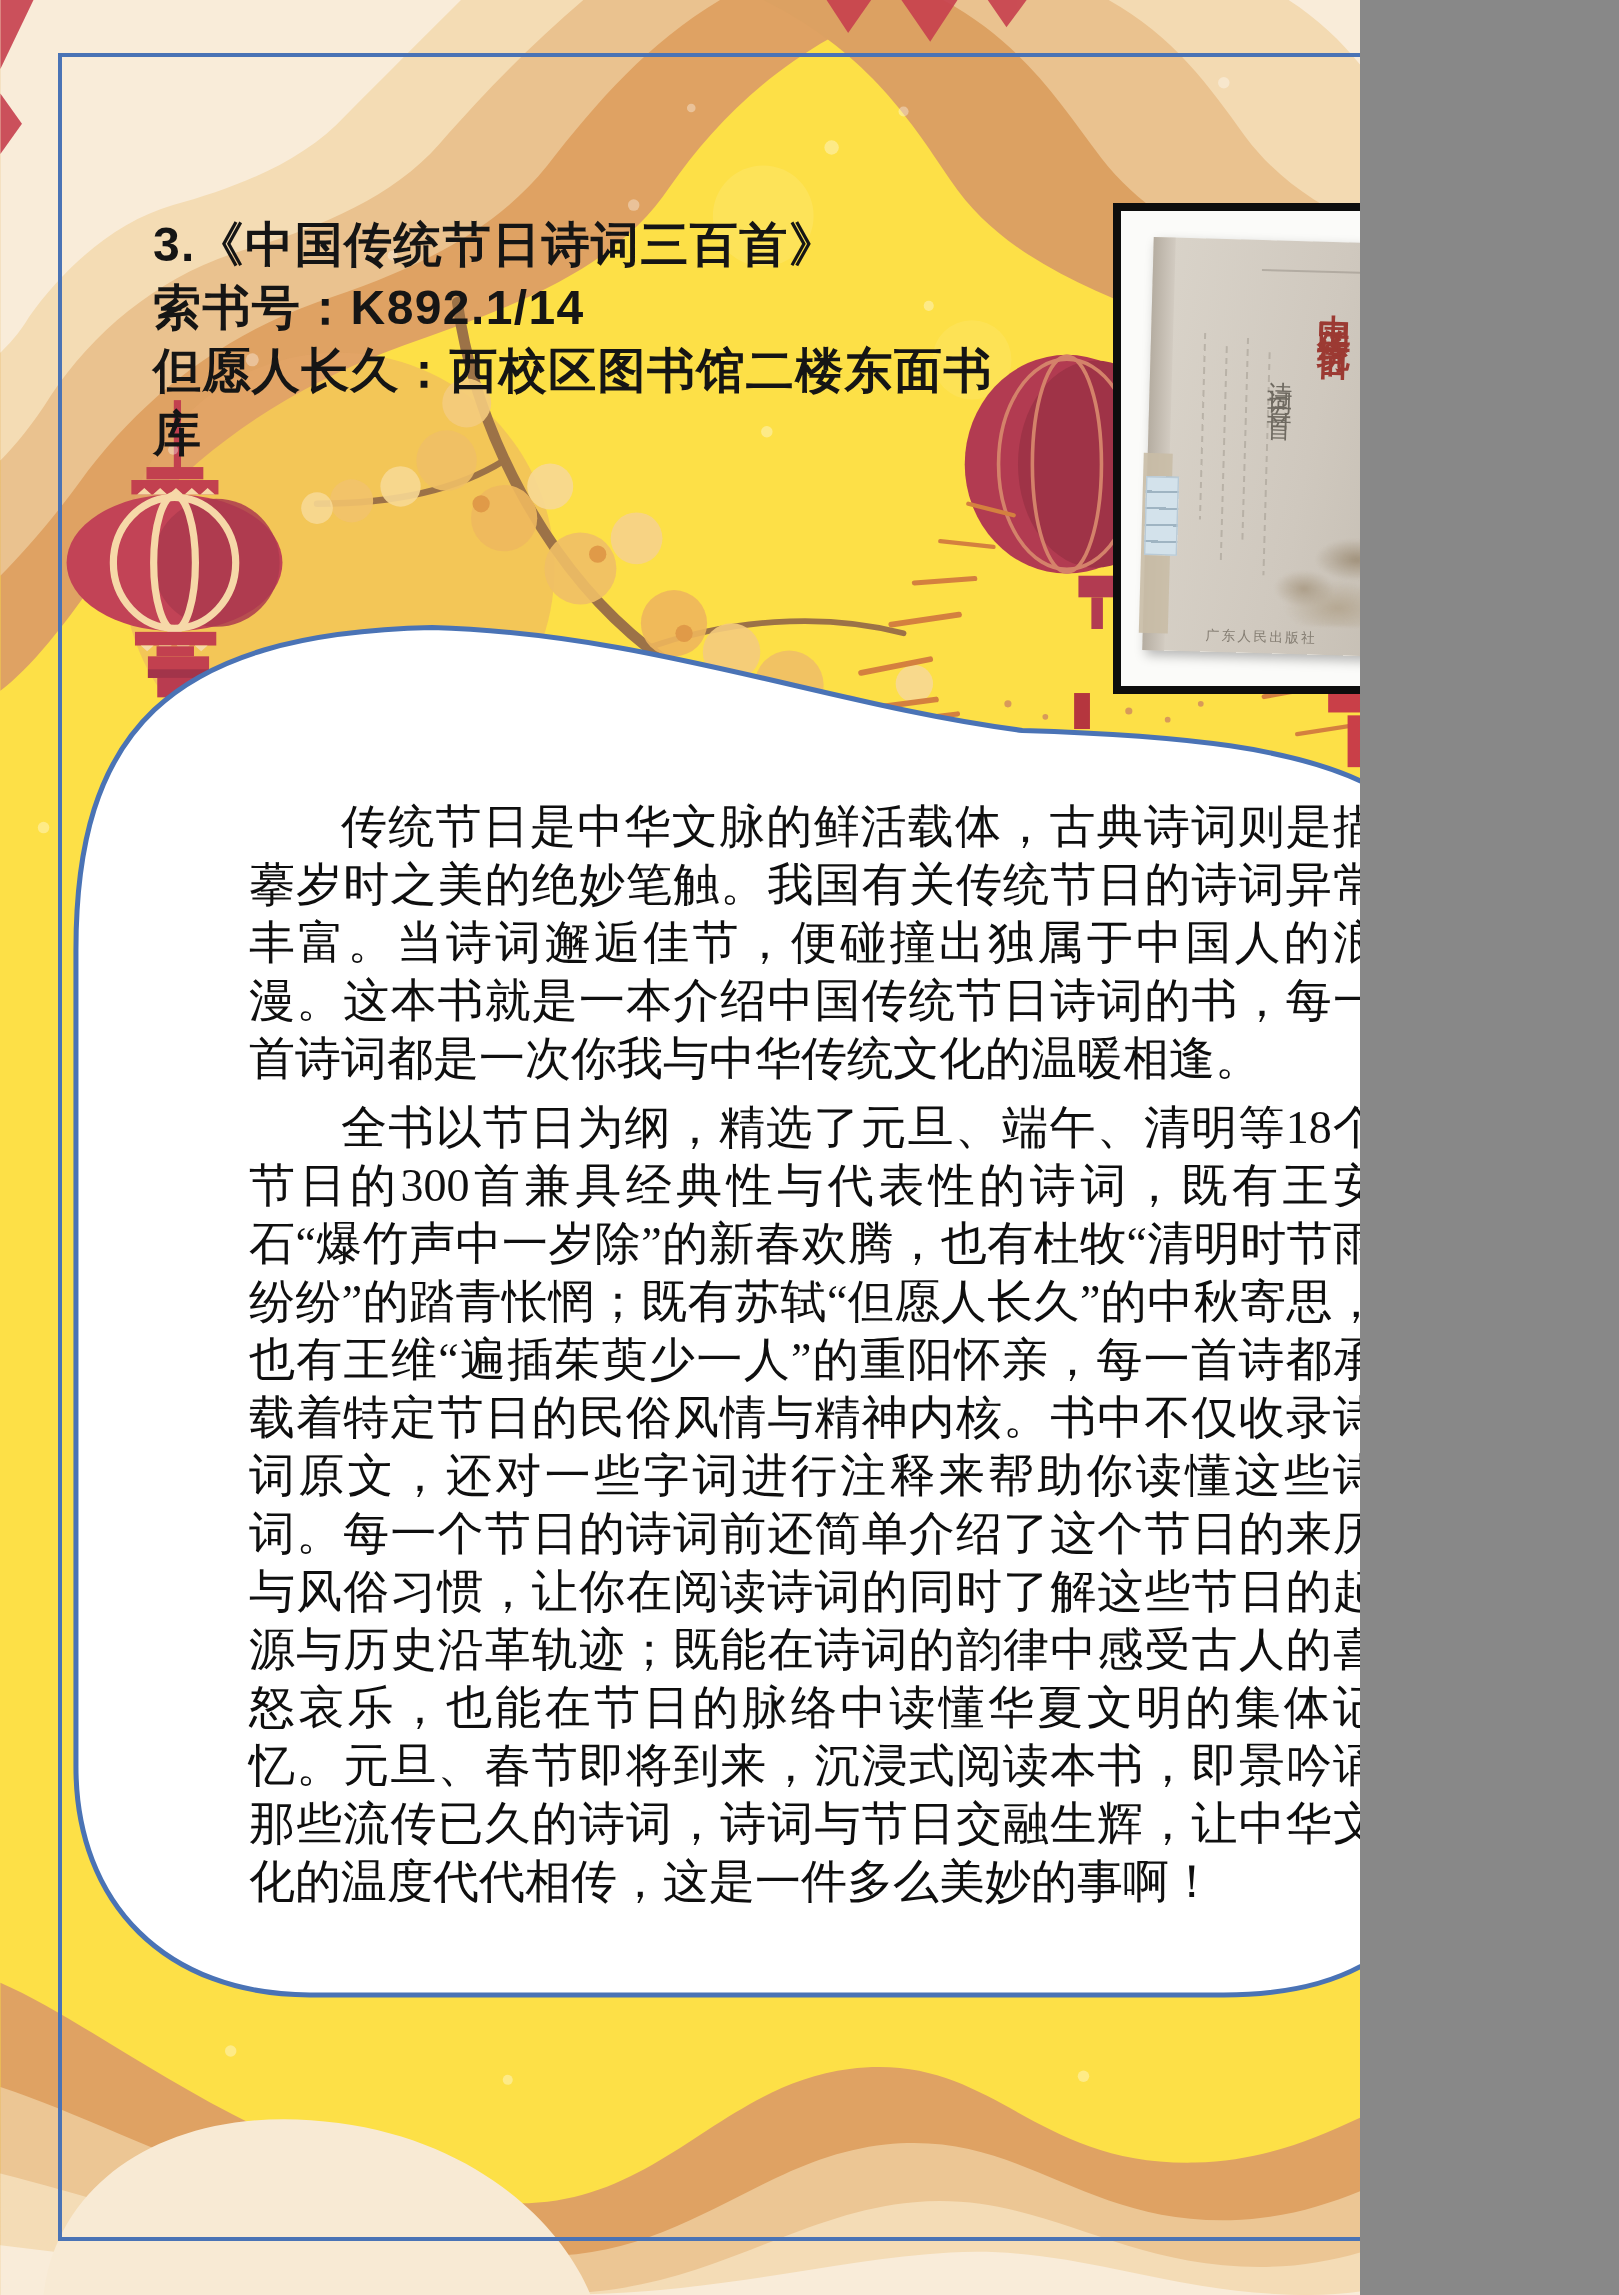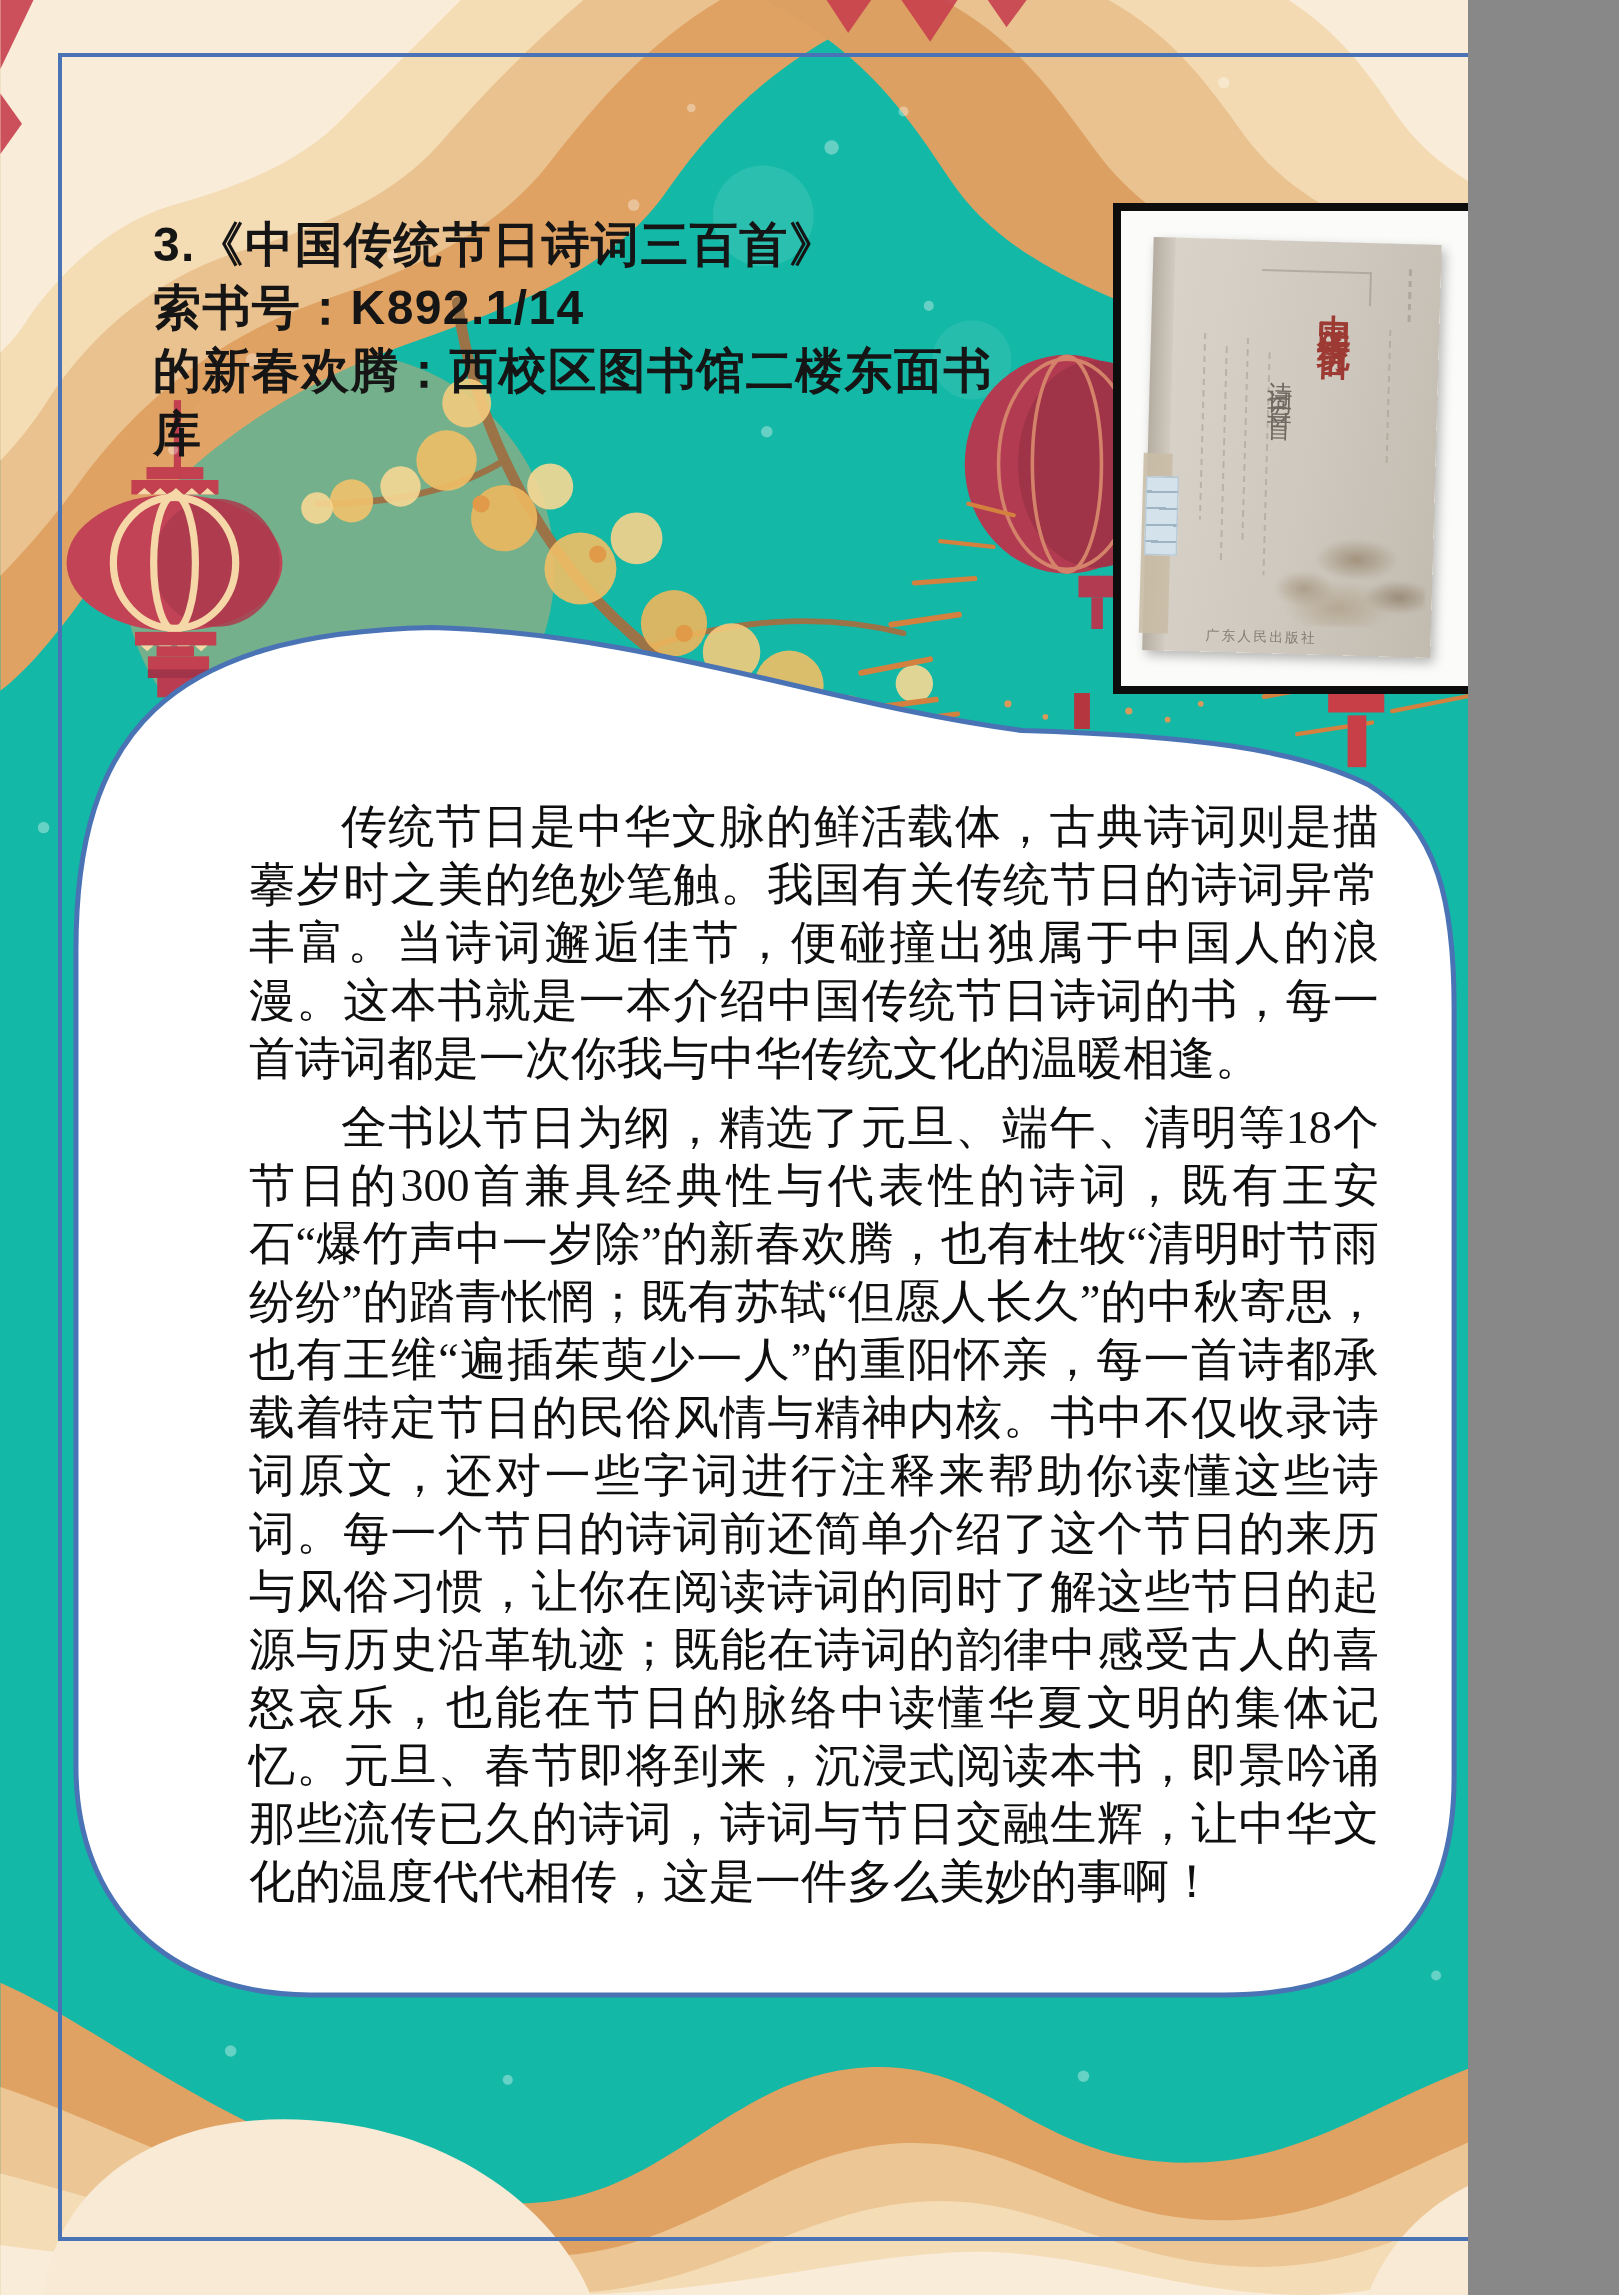--- a/index.html
+++ b/index.html
@@ -1,21 +1,21 @@
 <!DOCTYPE html>
 <html style="font-size:11.5px"><head>
 <meta charset="utf-8">
 <style>
   html,body{margin:0;padding:0;}
   body{background:#888;}
   .page{
     position:relative;
-    width:1468px;height:2295px;
+    width:1360px;height:2295px;
     overflow:hidden;
-    background:#14b8a6;
+    background:#fde047;
     font-family:"Liberation Sans",sans-serif;
   }
   .decor-svg{position:absolute;left:0;top:0;width:1620px;height:2295px;z-index:1;}
   .page-border{
     position:absolute;left:58px;top:53px;
     width:1499px;height:2188px;
     box-sizing:border-box;
     border:4.3px solid #4a73b5;
     z-index:4;
   }
@@ -241,21 +241,21 @@
          L430,2772
          C230,2772 105,2645 105,2455
          Z" fill="#ffffff" stroke="#4a73b5" stroke-width="7"></path>
   </svg>
 
   <div class="page-border"></div>
 
   <div class="title-block">
     <div class="title-line">3.《中国传统节日诗词三百首》</div>
     <div class="title-line">索书号：K892.1/14</div>
-    <div class="title-line">的新春欢腾：西校区图书馆二楼东面书</div>
+    <div class="title-line">但愿人长久：西校区图书馆二楼东面书</div>
     <div class="title-line">库</div>
   </div>
 
   <div class="photo-frame">
     <div class="book">
       <div class="book-spine"></div>
       <div class="book-label"></div>
       <div class="book-sticker"></div>
       <div class="cover-ornament"></div>
       <div class="cover-col col1"></div>

